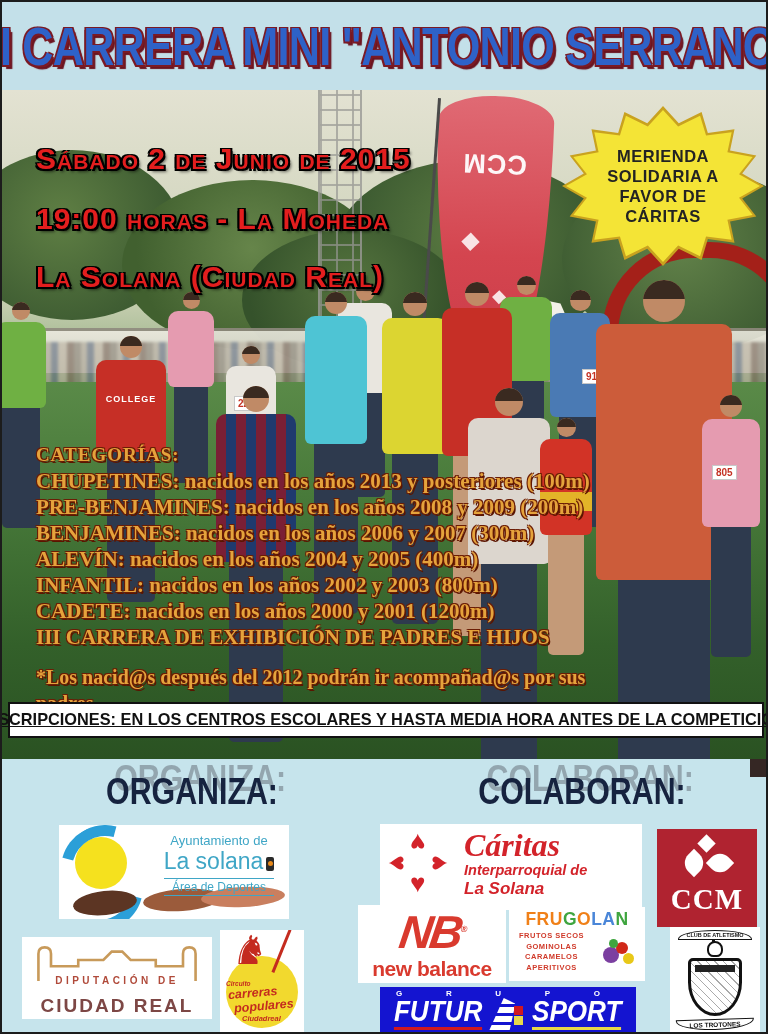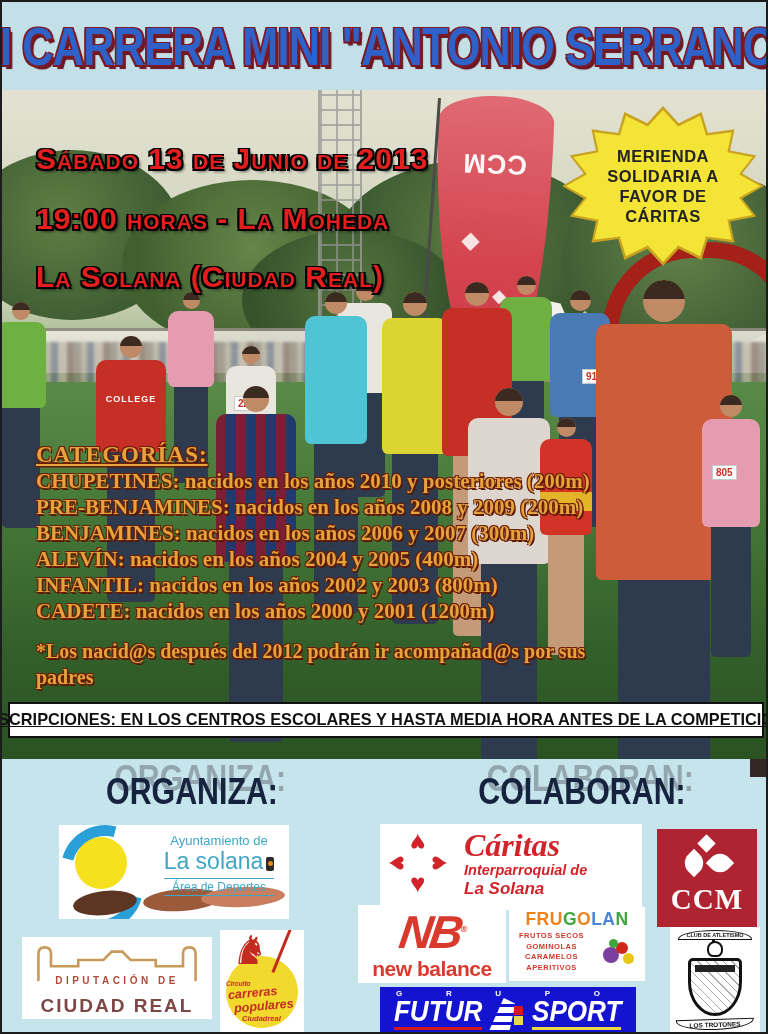--- a/index.html
+++ b/index.html
@@ -61,21 +61,21 @@
         text-shadow:-2px -1px 0 #000,2px -1px 0 #000,-2px 2px 0 #000,2px 2px 0 #000,3px 3px 3px rgba(0,0,0,.55);}
   .star{position:absolute;left:560px;top:16px;width:202px;height:160px;z-index:10;background:#C9A21F;
         clip-path:polygon(100% 50%,89.2% 57.8%,96.2% 69.1%,83.2% 72.2%,85.4% 85.4%,72.2% 83.2%,69.1% 96.2%,57.8% 89.2%,50% 100%,42.2% 89.2%,30.9% 96.2%,27.8% 83.2%,14.6% 85.4%,16.8% 72.2%,3.8% 69.1%,10.8% 57.8%,0% 50%,10.8% 42.2%,3.8% 30.9%,16.8% 27.8%,14.6% 14.6%,27.8% 16.8%,30.9% 3.8%,42.2% 10.8%,50% 0%,57.8% 10.8%,69.1% 3.8%,72.2% 16.8%,85.4% 14.6%,83.2% 27.8%,96.2% 30.9%,89.2% 42.2%);}
   .star-in{position:absolute;left:4px;top:4px;right:4px;bottom:4px;background:#F4E436;
         clip-path:inherit;display:flex;flex-direction:column;align-items:center;justify-content:center;}
   .star-in div{font-weight:bold;font-size:16.5px;color:#232323;line-height:20px;letter-spacing:.5px;}
 
   .cats{position:absolute;left:34px;top:352px;width:580px;z-index:10;
         font-family:"Liberation Serif",serif;font-weight:bold;font-size:21px;line-height:26px;
         color:#E5A33C;text-shadow:-1px -1px 0 #6B1D05,1px -1px 0 #6B1D05,-1px 1px 0 #6B1D05,1.5px 1.5px 0 #5A1500;}
-  .cats .chead{font-size:23px;text-decoration:underline;letter-spacing:1px;}
+  .cats .chead{font-size:19px;letter-spacing:1px;}
   .cats .note{margin-top:14px;font-size:20px;}
 
   .inscription{position:absolute;left:6px;right:6px;top:612px;height:32px;z-index:11;background:#FFF;
         border:2px solid #111;display:flex;align-items:center;justify-content:center;}
   .inscription span{font-weight:bold;font-size:17px;color:#111;text-decoration:underline;
         white-space:nowrap;transform:scaleX(.96);letter-spacing:0;}
 
   
   .footer{position:absolute;top:757px;left:0;right:0;bottom:0;background:#C6E4EC;}
   .overhang{position:absolute;right:0;top:0;width:16px;height:18px;background:#352724;}
@@ -276,41 +276,42 @@
       <div class="legs" style="width:92px;height:220px;"></div>
     </div>
     <div class="runner" style="left:700px;top:305px;z-index:9;">
       <div class="head" style="width:22px;height:22px;"></div>
       <div class="torso sh-pink" style="width:58px;height:108px;">
         <span class="bib" style="left:10px;top:46px;">805</span>
       </div>
       <div class="legs" style="width:40px;height:130px;"></div>
     </div>
 
-    <div class="dateline" style="top:52px;">Sábado 13 de Junio de 2013</div>
+    <div class="dateline" style="top:52px;">Sábado 2 de Junio de 2015</div>
     <div class="dateline" style="top:112px;">19:00 horas - La Moheda</div>
     <div class="dateline" style="top:170px;">La Solana (Ciudad Real)</div>
 
     <div class="star">
       <div class="star-in">
         <div>MERIENDA</div>
         <div>SOLIDARIA A</div>
         <div>FAVOR DE</div>
         <div>CÁRITAS</div>
       </div>
     </div>
 
     <div class="cats">
       <div class="chead">CATEGORÍAS:</div>
-      <div>CHUPETINES: nacidos en los años 2010 y posteriores (200m)</div>
+      <div>CHUPETINES: nacidos en los años 2013 y posteriores (100m)</div>
       <div>PRE-BENJAMINES: nacidos en los años 2008 y 2009 (200m)</div>
       <div>BENJAMINES: nacidos en los años 2006 y 2007 (300m)</div>
       <div>ALEVÍN: nacidos en los años 2004 y 2005 (400m)</div>
       <div>INFANTIL: nacidos en los años 2002 y 2003 (800m)</div>
       <div>CADETE: nacidos en los años 2000 y 2001 (1200m)</div>
+      <div>III CARRERA DE EXHIBICIÓN DE PADRES E HIJOS</div>
       <div class="note">*Los nacid@s después del 2012 podrán ir acompañad@s por sus padres</div>
     </div>
 
     <div class="inscription">
       <span>INSCRIPCIONES: EN LOS CENTROS ESCOLARES Y HASTA MEDIA HORA ANTES DE LA COMPETICIÓN.</span>
     </div>
   </div>
 
   <div class="footer">
     <div class="overhang"></div>

